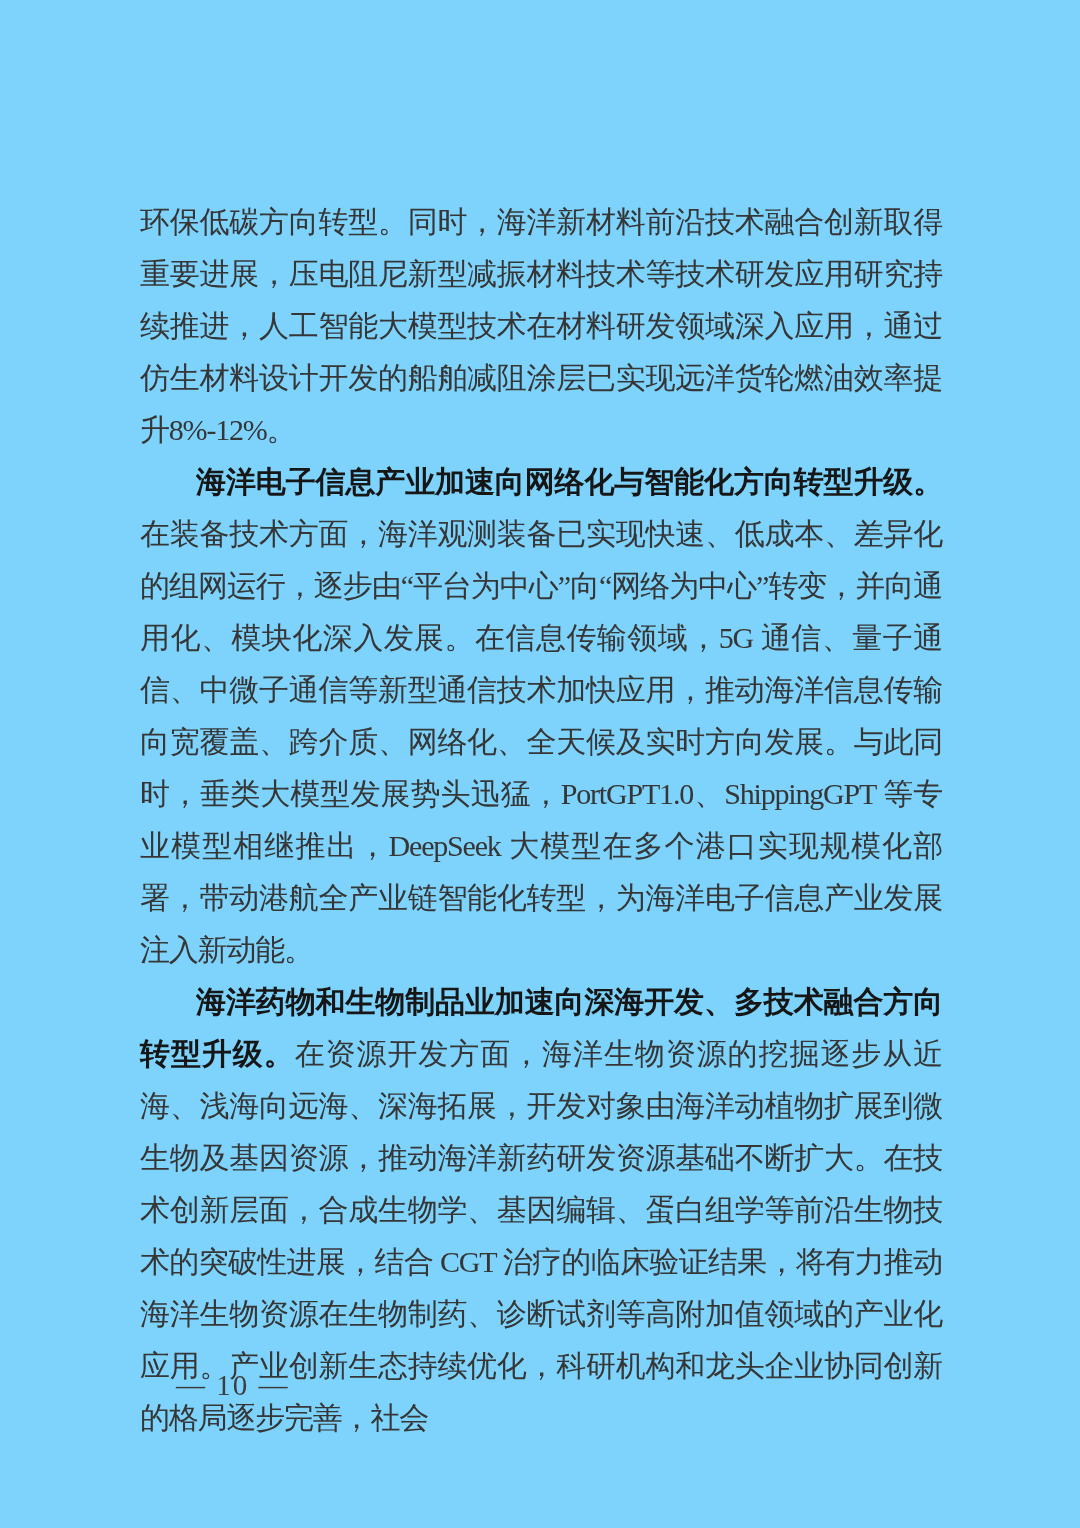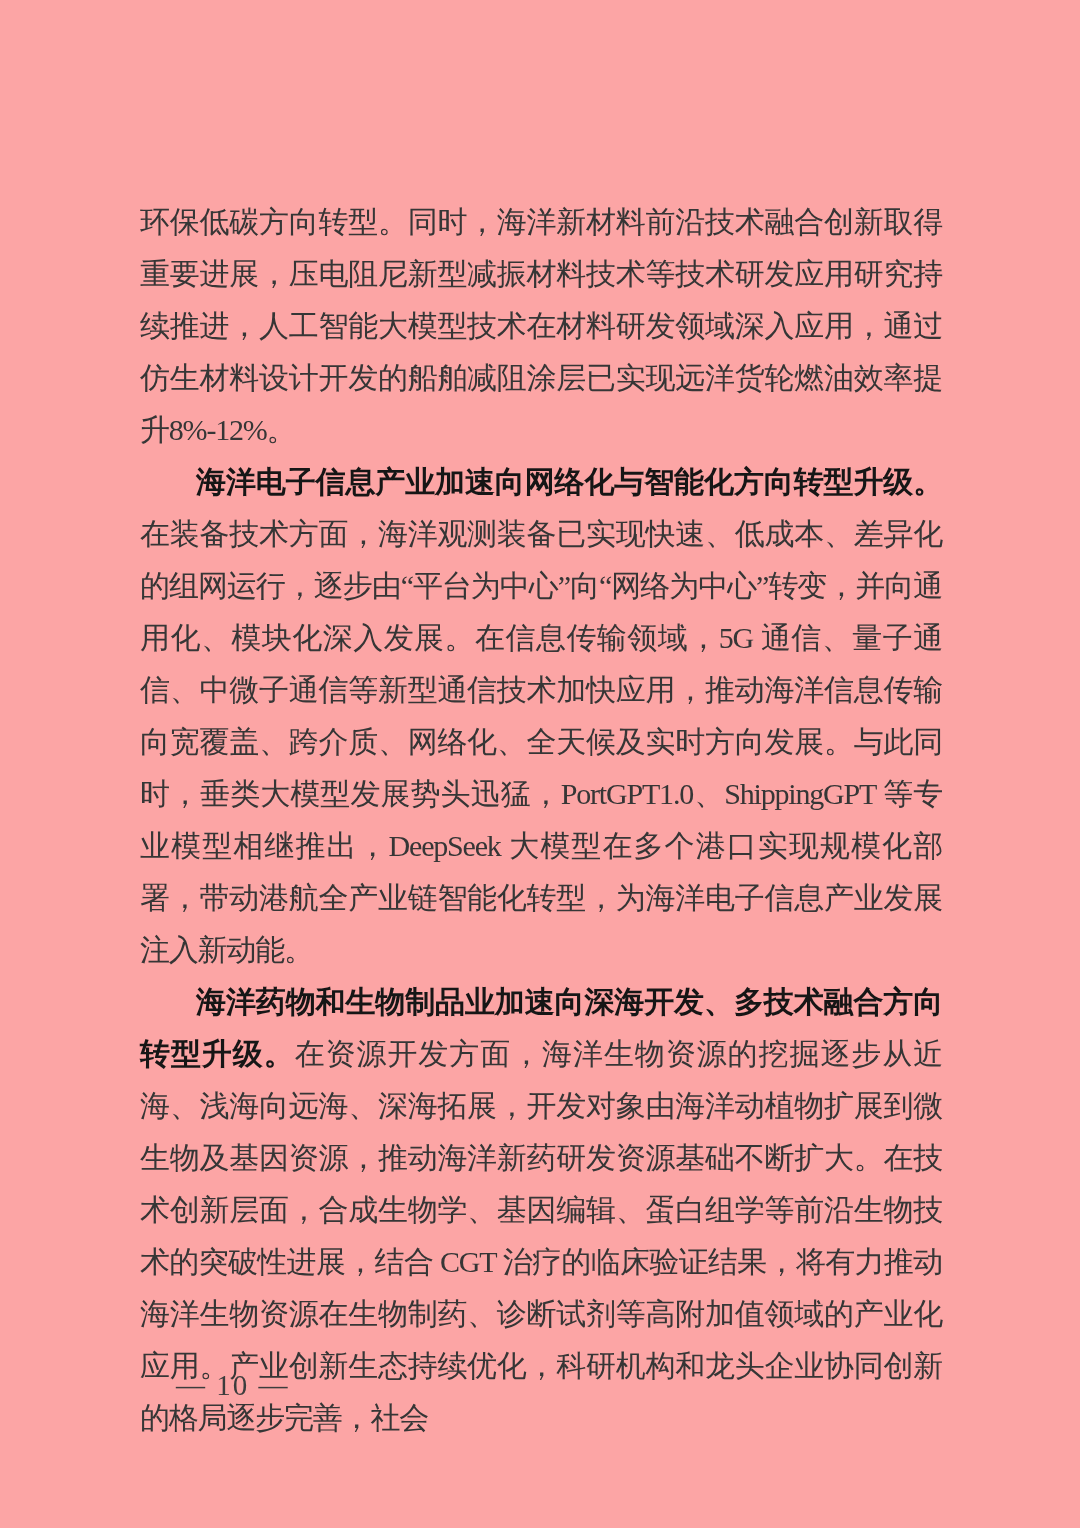--- a/index.html
+++ b/index.html
@@ -4,21 +4,21 @@
 <style>
   html, body {
     margin: 0;
     padding: 0;
     background: #ffffff;
   }
   .page {
     position: relative;
     width: 1080px;
     height: 1528px;
-    background: #fca5a5;
+    background: #7dd3fc;
     overflow: hidden;
     font-family: "Liberation Serif", serif;
   }
   .text-block {
     position: absolute;
     left: 140px;
     top: 196px;
     width: 802px;
     font-size: 30px;
     line-height: 52px;

